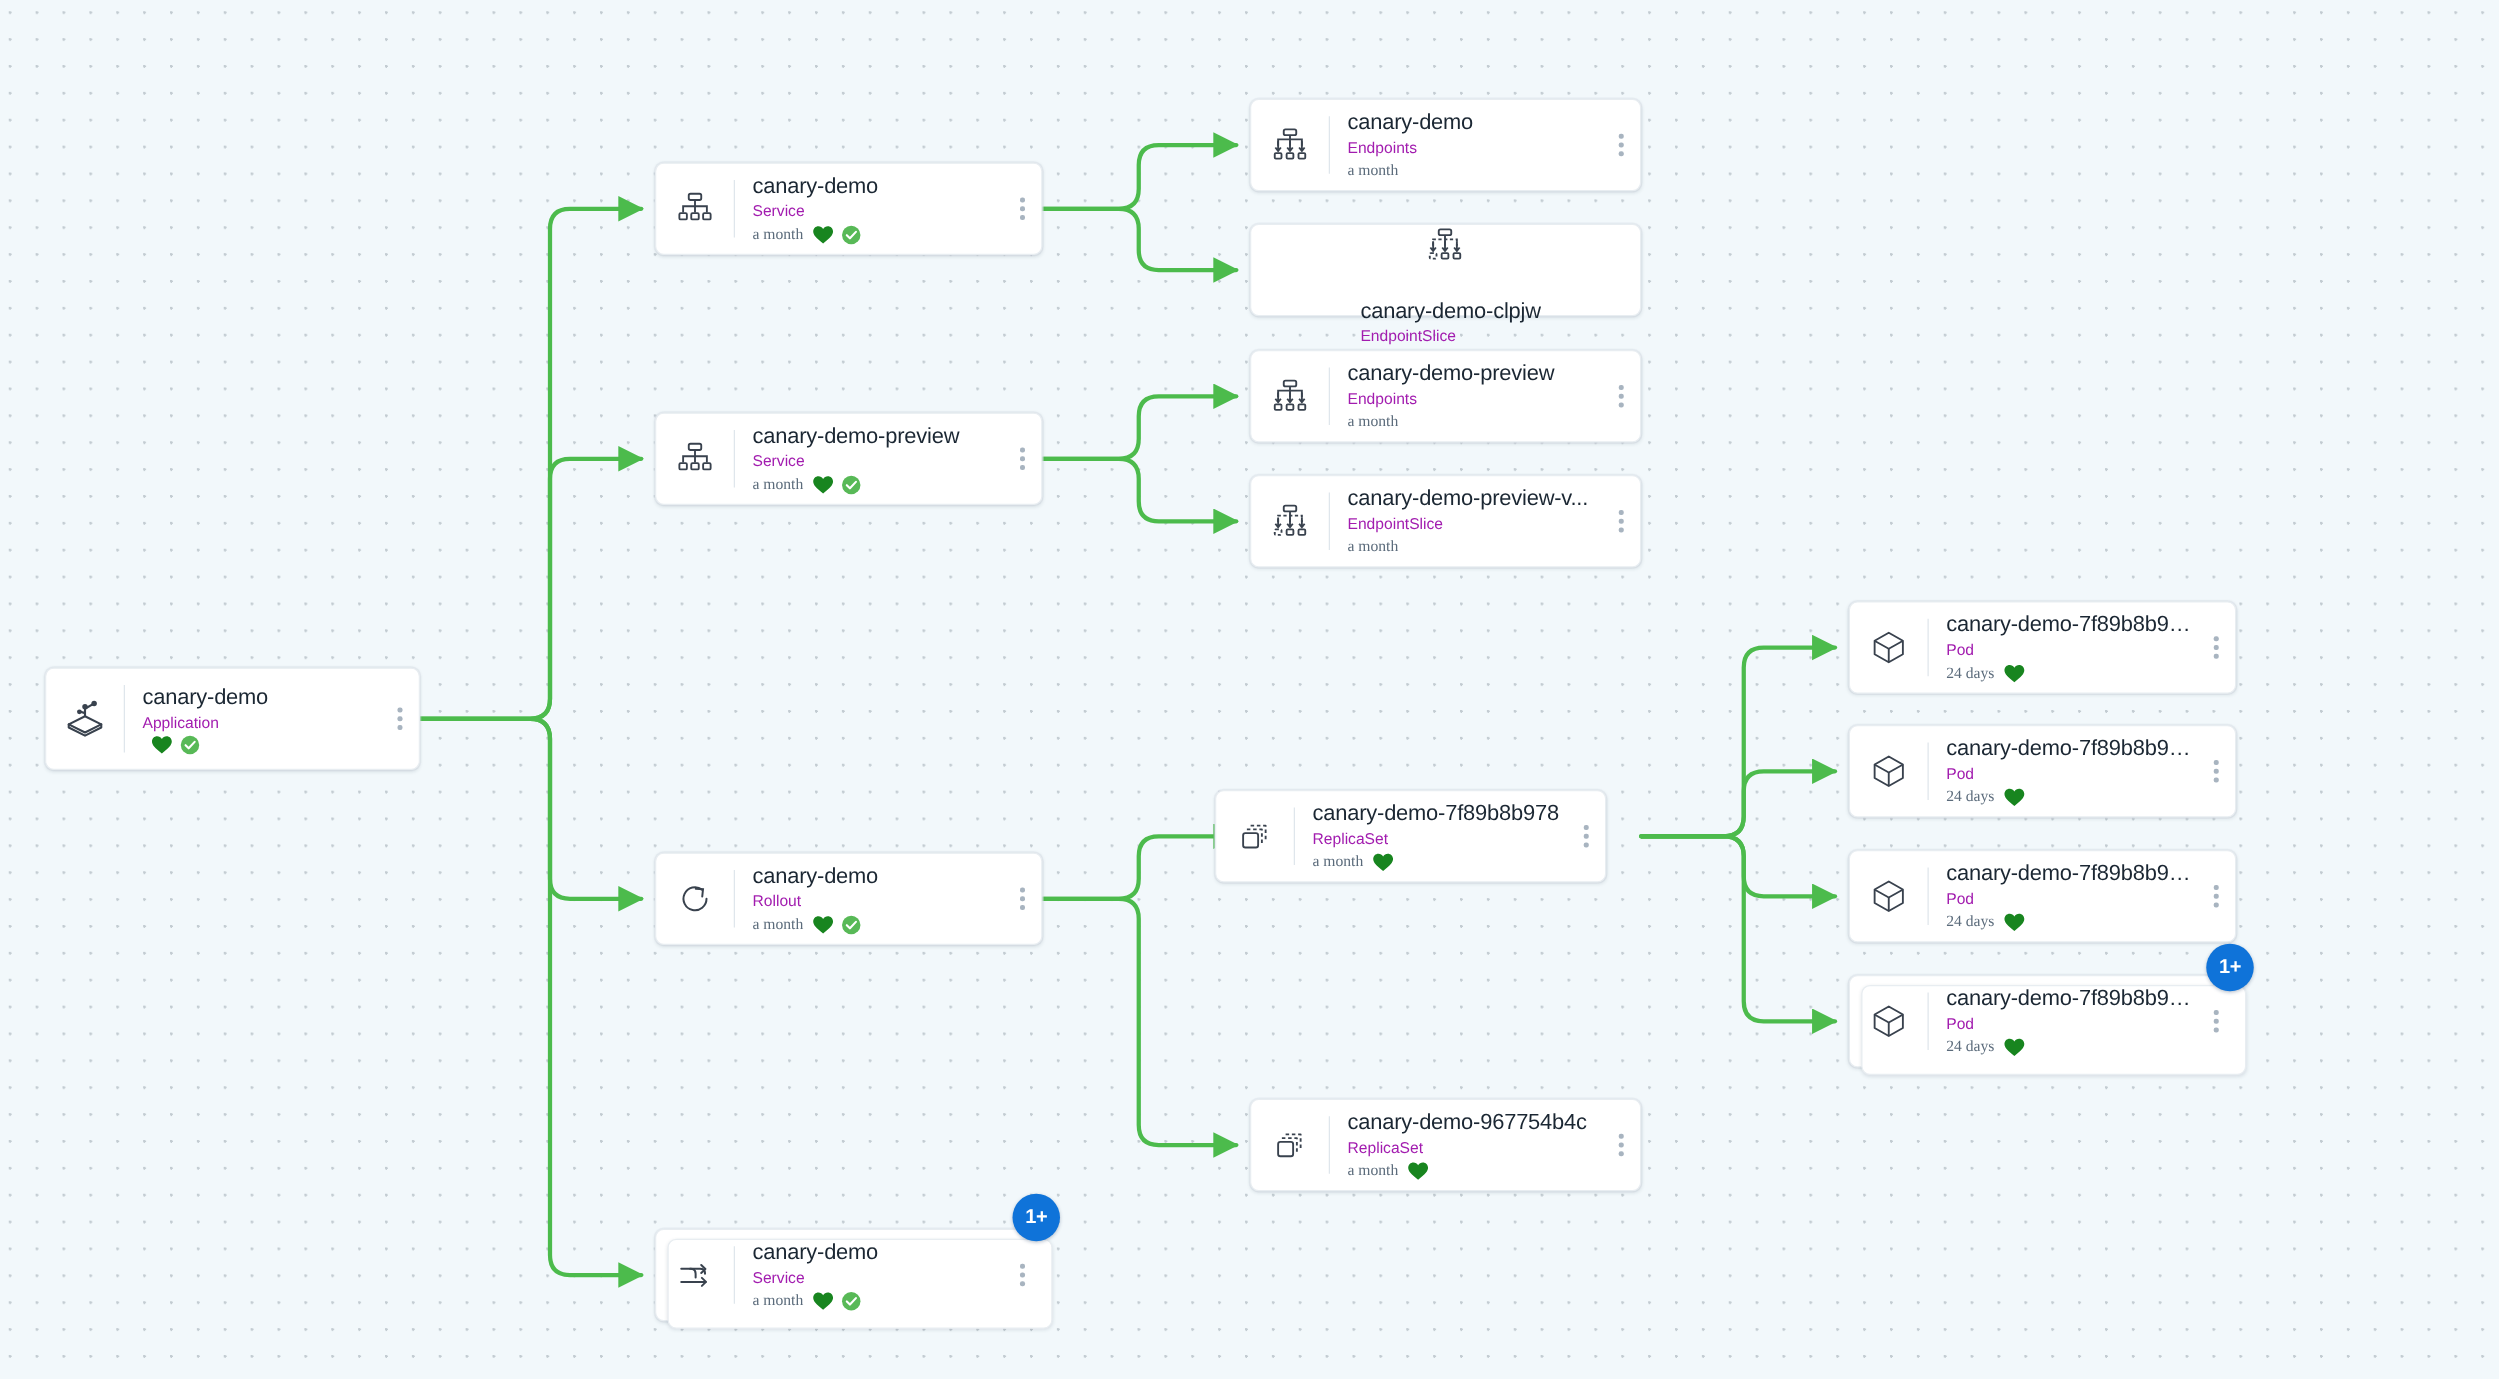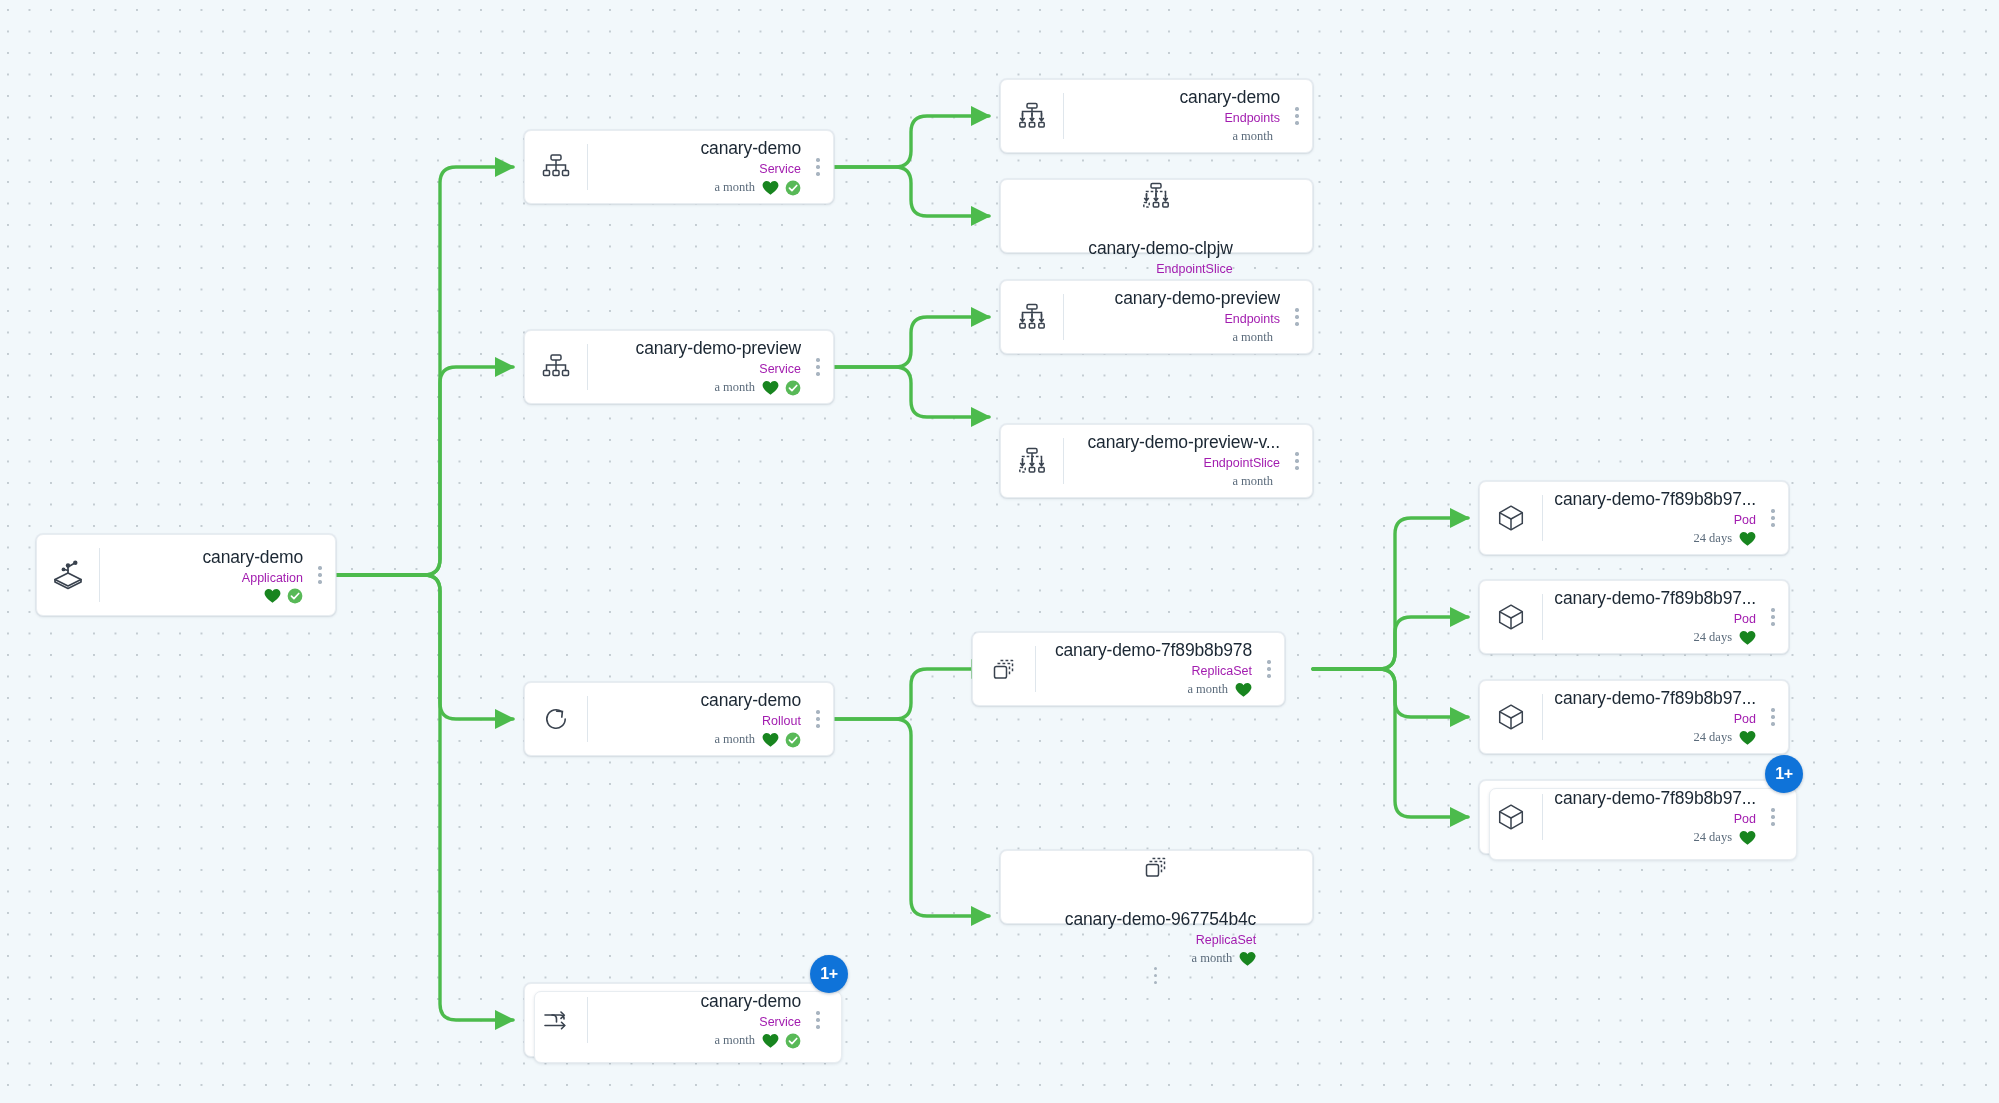--- a/index.html
+++ b/index.html
@@ -86,21 +86,20 @@
   }
 
   .node-body {
     flex: 1 1 auto;
     min-width: 0;
     padding: 0 4px 0 14px;
     display: flex;
     flex-direction: column;
     justify-content: center;
     gap: 2px;
-    align-items: flex-end;
   }
 
   .node-title {
     font-size: 17.5px;
     line-height: 21px;
     color: #1b2733;
     white-space: nowrap;
     overflow: hidden;
     text-overflow: ellipsis;
     letter-spacing: -0.15px;
@@ -450,21 +449,21 @@
             <span class="node-age">a month</span>
             <span class="status-icons"></span>
           </div>
         </div>
         <div class="node-menu">
           <i></i>
           <i></i>
           <i></i>
         </div>
       </div>
-      <div class="node" style="left: 1000px; top: 380px; width: 313px; height: 74px; margin-top: 44px;">
+      <div class="node" style="left: 1000px; top: 380px; width: 313px; height: 74px;">
         <div class="node-icon">
           <svg width="32" height="32" viewBox="0 0 32 32" fill="none" stroke="#39424e" stroke-width="1.5">
       <rect x="11" y="3.5" width="10" height="4.6" rx="1.4"></rect>
       <path d="M16 8.1 L16 11.5"></path>
       <path d="M6.5 16.5 L6.5 11.5 L25.5 11.5 L25.5 16.5" stroke-dasharray="2.6 2"></path>
       <path d="M16 11.5 L16 16.5"></path>
       <path d="M6.5 13 L6.5 20.5 M4.3 18 L6.5 20.8 L8.7 18"></path>
       <path d="M16 13 L16 20.5 M13.8 18 L16 20.8 L18.2 18"></path>
       <path d="M25.5 13 L25.5 20.5 M23.3 18 L25.5 20.8 L27.7 18"></path>
       <rect x="3.8" y="22.5" width="5.4" height="4.4" rx="0.9" stroke-dasharray="2.4 1.8"></rect>
@@ -507,21 +506,21 @@
 </svg>
             </span>
           </div>
         </div>
         <div class="node-menu">
           <i></i>
           <i></i>
           <i></i>
         </div>
       </div>
-      <div class="node" style="left: 1000px; top: 850px; width: 313px; height: 74px; flex-direction: column;">
+      <div class="node" style="left: 1000px; top: 879px; width: 313px; height: 74px;">
         <div class="node-icon">
           <svg width="32" height="32" viewBox="0 0 32 32" fill="none" stroke="#39424e" stroke-width="1.5" stroke-linejoin="round">
       <path d="M12.5 7.5 L24.5 7.5 L24.5 19" stroke-dasharray="2.8 2.2"></path>
       <path d="M9.5 10.5 L21.5 10.5 L21.5 22" stroke-dasharray="2.8 2.2"></path>
       <rect x="6.5" y="13.5" width="12" height="11.5" rx="1.8"></rect>
     </svg>
         </div>
         <div class="node-divider"></div>
         <div class="node-body">
           <div class="node-title">canary-demo-967754b4c</div>

